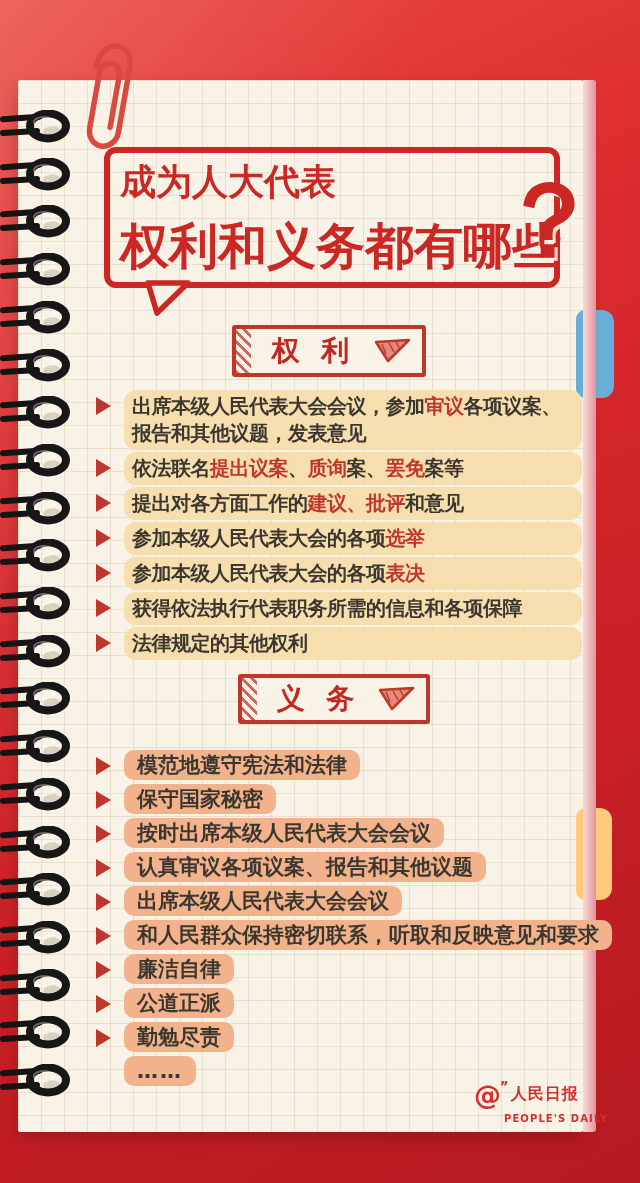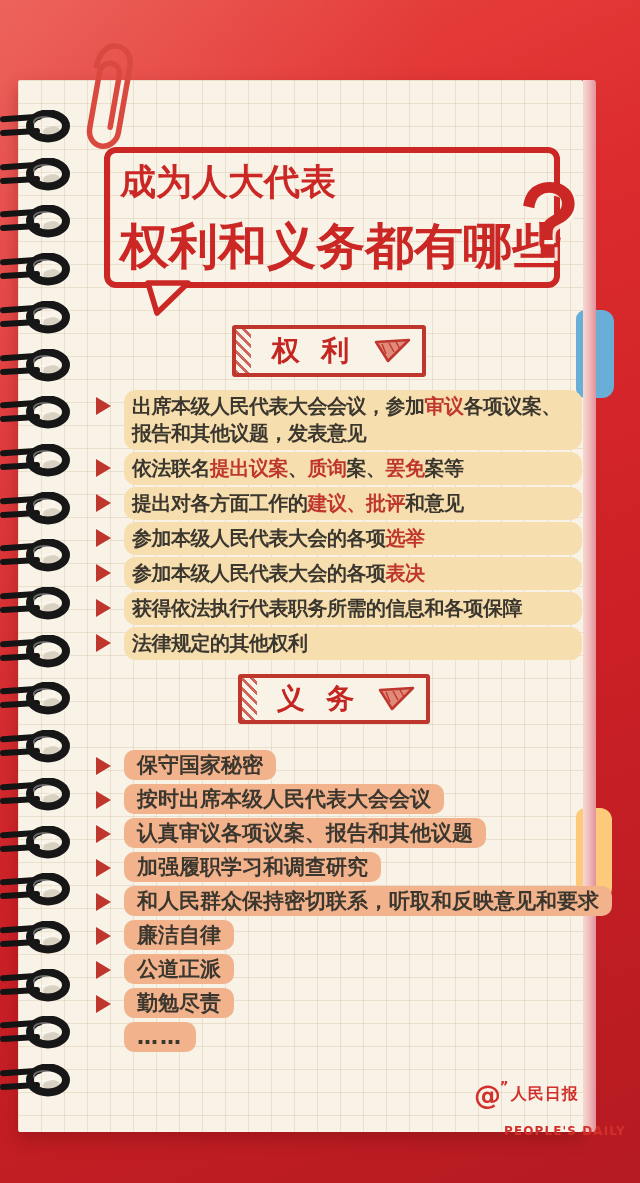--- a/index.html
+++ b/index.html
@@ -87,21 +87,21 @@
   }
   .line{white-space:nowrap;}
   .em{color:var(--em_red);}
   .row.ellipsis .pill{min-width:58px;text-align:center;font-weight:900;letter-spacing:2px;}
 
   #logo{position:absolute;left:474px;top:1080px;z-index:4;color:#d2302c;line-height:1;}
   #logo .logo-top{display:flex;align-items:center;}
   #logo .at{font-size:27px;font-weight:900;margin-right:3px;position:relative;top:1px;}
   #logo .ticks{font-size:14px;font-weight:900;position:relative;top:-8px;left:-4px;letter-spacing:-2px;}
   #logo .cn{font-size:16px;font-weight:900;letter-spacing:1px;}
-  #logo .sub{font-size:12px;font-weight:700;letter-spacing:1.1px;margin:18px 0 0 30px;}
+  #logo .sub{font-size:10px;font-weight:700;letter-spacing:1.1px;margin:7px 0 0 30px;}
 </style>
 </head>
 <body>
 
 <div class="tab" id="tab-blue"></div>
 <div class="tab" id="tab-yellow"></div>
 
 <div class="page"></div>
 <div class="page-edge"></div>
 
@@ -327,39 +327,45 @@
       <span class="bullet"></span>
       <span class="pill">
         <div class="line"><span>法律规定的其他权利</span></div>
       </span>
     </div>
   </div>
 <div class="list" id="obligations-list">
     <div class="row">
       <span class="bullet"></span>
       <span class="pill">
+        <div class="line"><span>模范地遵守宪法和法律</span></div>
+      </span>
+    </div>
+    <div class="row">
+      <span class="bullet"></span>
+      <span class="pill">
         <div class="line"><span>保守国家秘密</span></div>
       </span>
     </div>
     <div class="row">
       <span class="bullet"></span>
       <span class="pill">
         <div class="line"><span>按时出席本级人民代表大会会议</span></div>
       </span>
     </div>
     <div class="row">
       <span class="bullet"></span>
       <span class="pill">
         <div class="line"><span>认真审议各项议案、报告和其他议题</span></div>
       </span>
     </div>
     <div class="row">
       <span class="bullet"></span>
       <span class="pill">
-        <div class="line"><span>加强履职学习和调查研究</span></div>
+        <div class="line"><span>出席本级人民代表大会会议</span></div>
       </span>
     </div>
     <div class="row">
       <span class="bullet"></span>
       <span class="pill">
         <div class="line"><span>和人民群众保持密切联系，听取和反映意见和要求</span></div>
       </span>
     </div>
     <div class="row">
       <span class="bullet"></span>

